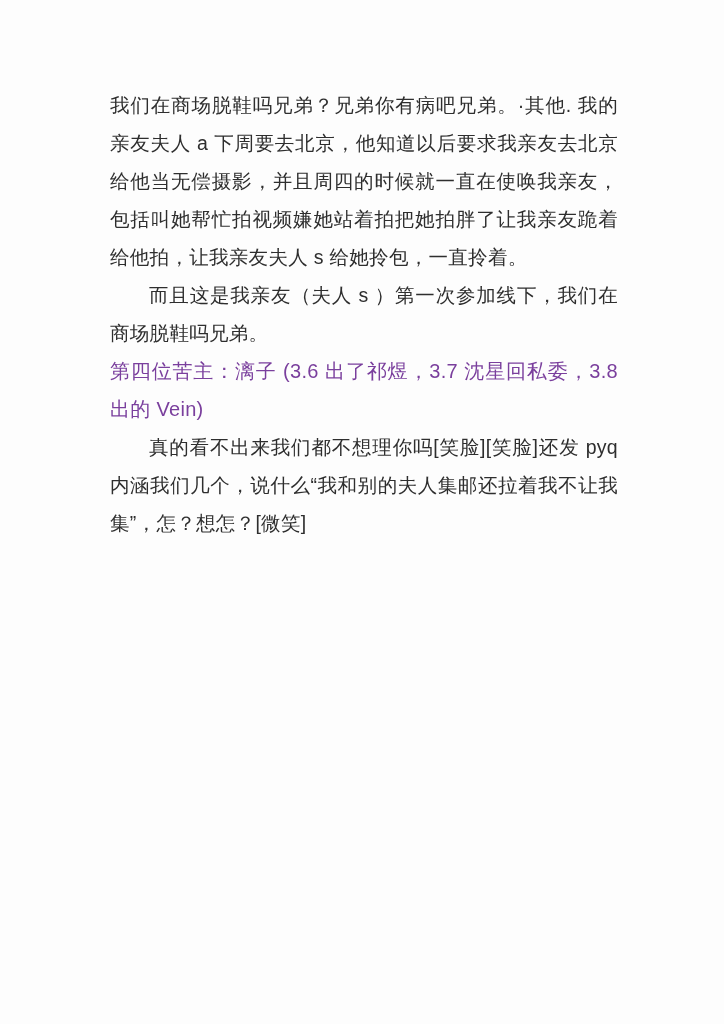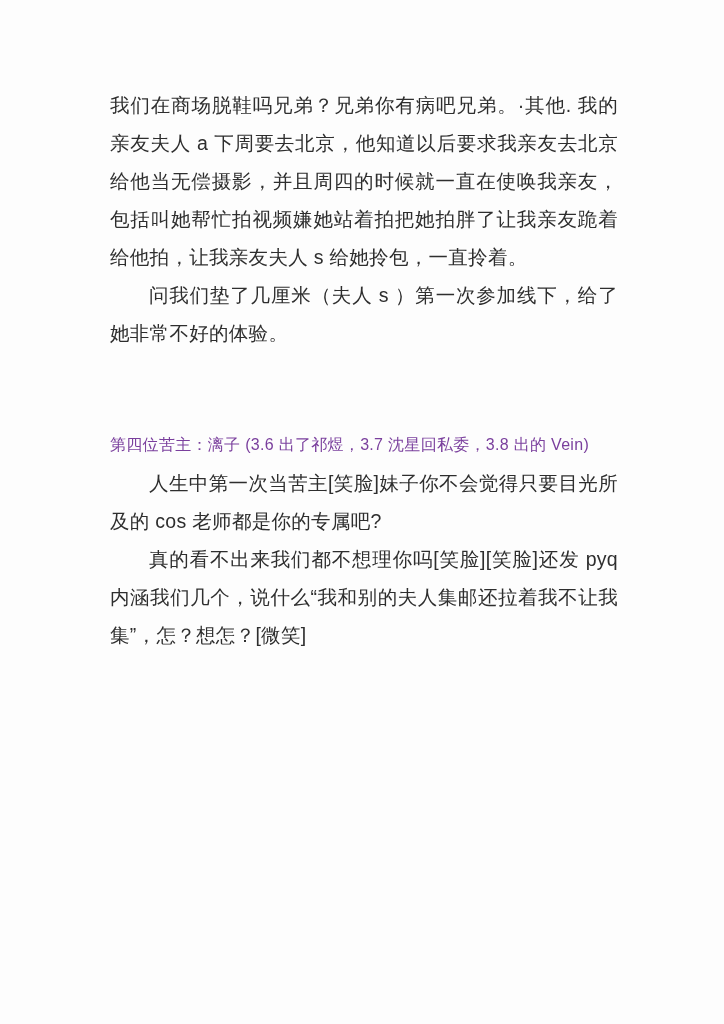--- a/index.html
+++ b/index.html
@@ -35,28 +35,26 @@
     text-align: justify;
     text-align-last: left;
     letter-spacing: 0.3px;
     font-weight: 400;
   }
   .para.indent {
     text-indent: 2em;
   }
   .para.heading {
     color: var(--heading);
-    margin-top: 74px;
-    font-size: 16px;
+    font-size: 20px;
   }
 </style>
 </head>
 <body>
 
 <div class="page">
   <div class="content">
       <p class="para">我们在商场脱鞋吗兄弟？兄弟你有病吧兄弟。·其他. 我的亲友夫人 a 下周要去北京，他知道以后要求我亲友去北京给他当无偿摄影，并且周四的时候就一直在使唤我亲友，包括叫她帮忙拍视频嫌她站着拍把她拍胖了让我亲友跪着给他拍，让我亲友夫人 s 给她拎包，一直拎着。</p>
-      <p class="para indent">问我们垫了几厘米（夫人 s ）第一次参加线下，给了她非常不好的体验。</p>
+      <p class="para indent">而且这是我亲友（夫人 s ）第一次参加线下，我们在商场脱鞋吗兄弟。</p>
       <p class="para heading">第四位苦主：漓子 (3.6 出了祁煜，3.7 沈星回私委，3.8 出的 Vein)</p>
-      <p class="para indent">人生中第一次当苦主[笑脸]妹子你不会觉得只要目光所及的 cos 老师都是你的专属吧?</p>
       <p class="para indent">真的看不出来我们都不想理你吗[笑脸][笑脸]还发 pyq 内涵我们几个，说什么“我和别的夫人集邮还拉着我不让我集”，怎？想怎？[微笑]</p>
     </div>
 </div>
 
 </body></html>

